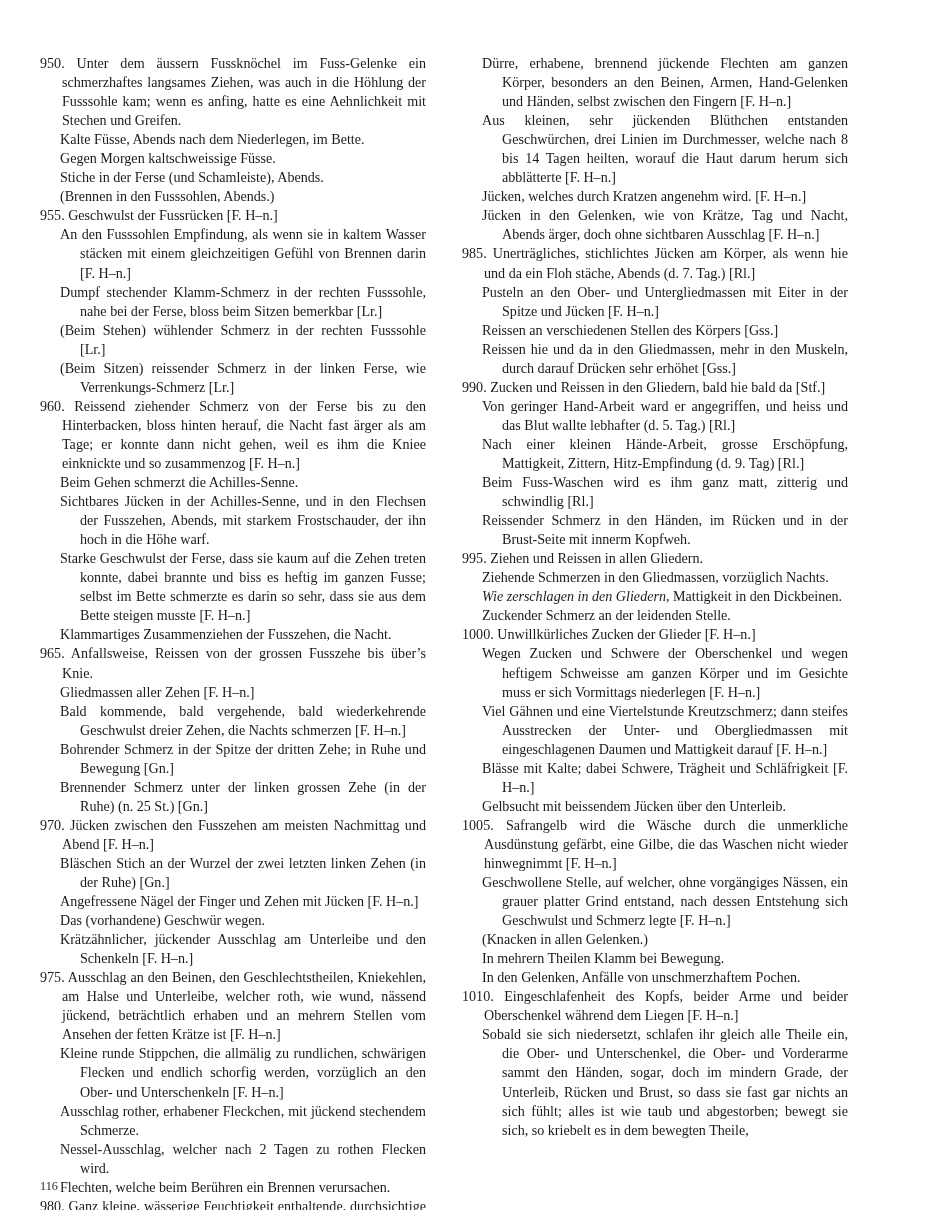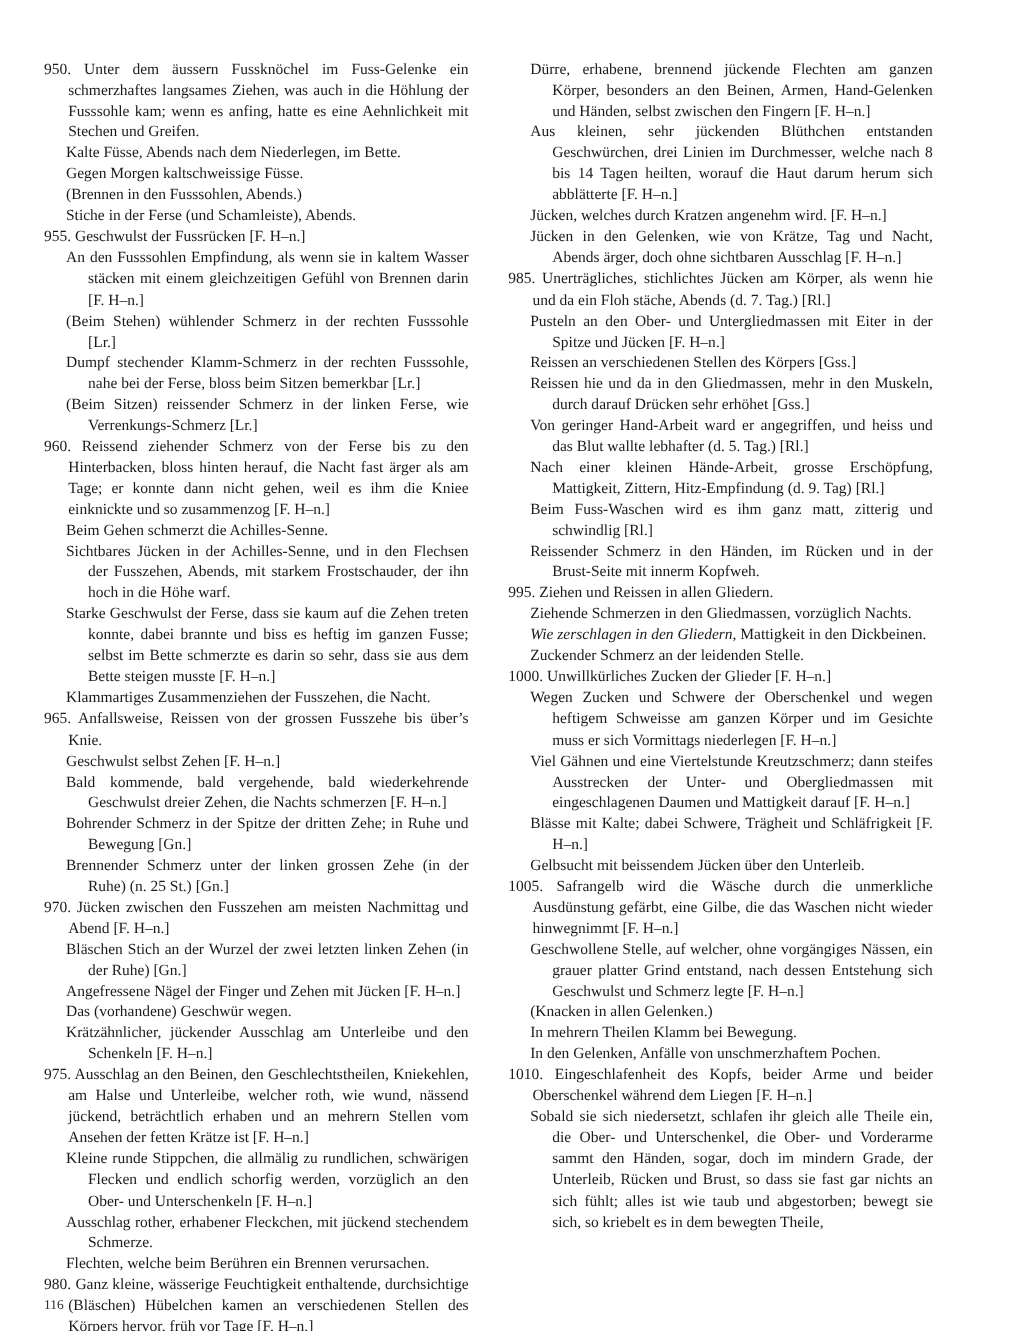--- a/index.html
+++ b/index.html
@@ -73,58 +73,60 @@
 <body>
 
 <div class="page">
 
   <div class="columns">
 
     <div class="col" id="col-left">
         <p class="entry num">950. Unter dem äussern Fussknöchel im Fuss-Gelenke ein schmerzhaftes langsames Ziehen, was auch in die Höhlung der Fusssohle kam; wenn es anfing, hatte es eine Aehnlich­keit mit Stechen und Greifen.</p>
         <p class="entry plain">Kalte Füsse, Abends nach dem Niederlegen, im Bette.</p>
         <p class="entry plain">Gegen Morgen kaltschweissige Füsse.</p>
+        <p class="entry plain">Stiche in der Ferse (und Schamleiste), Abends.</p>
         <p class="entry plain">(Brennen in den Fusssohlen, Abends.)</p>
-        <p class="entry plain">Stiche in der Ferse (und Schamleiste), Abends.</p>
         <p class="entry num">955. Geschwulst der Fussrücken [F. H–n.]</p>
         <p class="entry plain">An den Fusssohlen Empfindung, als wenn sie in kaltem Wasser stäcken mit einem gleichzeitigen Gefühl von Brennen darin [F. H–n.]</p>
+        <p class="entry plain">Dumpf stechender Klamm-Schmerz in der rechten Fusssoh­le, nahe bei der Ferse, bloss beim Sitzen bemerkbar [Lr.]</p>
         <p class="entry plain">(Beim Stehen) wühlender Schmerz in der rechten Fusssohle [Lr.]</p>
-        <p class="entry plain">Dumpf stechender Klamm-Schmerz in der rechten Fusssoh­le, nahe bei der Ferse, bloss beim Sitzen bemerkbar [Lr.]</p>
         <p class="entry plain">(Beim Sitzen) reissender Schmerz in der linken Ferse, wie Verrenkungs-Schmerz [Lr.]</p>
         <p class="entry num">960. Reissend ziehender Schmerz von der Ferse bis zu den Hinterbacken, bloss hinten herauf, die Nacht fast ärger als am Tage; er konnte dann nicht gehen, weil es ihm die Kniee einknickte und so zusammenzog [F. H–n.]</p>
         <p class="entry plain">Beim Gehen schmerzt die Achilles-Senne.</p>
         <p class="entry plain">Sichtbares Jücken in der Achilles-Senne, und in den Flech­sen der Fusszehen, Abends, mit starkem Frostschauder, der ihn hoch in die Höhe warf.</p>
         <p class="entry plain">Starke Geschwulst der Ferse, dass sie kaum auf die Zehen treten konnte, dabei brannte und biss es heftig im ganzen Fusse; selbst im Bette schmerzte es darin so sehr, dass sie aus dem Bette steigen musste [F. H–n.]</p>
         <p class="entry plain">Klammartiges Zusammenziehen der Fusszehen, die Nacht.</p>
         <p class="entry num">965. Anfallsweise, Reissen von der grossen Fusszehe bis über’s Knie.</p>
-        <p class="entry plain">Geschwulst selbst Zehen [F. H–n.]</p>
+        <p class="entry plain">Gliedmassen aller Zehen [F. H–n.]</p>
         <p class="entry plain">Bald kommende, bald vergehende, bald wiederkehrende Geschwulst dreier Zehen, die Nachts schmerzen [F. H–n.]</p>
         <p class="entry plain">Bohrender Schmerz in der Spitze der dritten Zehe; in Ruhe und Bewegung [Gn.]</p>
         <p class="entry plain">Brennender Schmerz unter der linken grossen Zehe (in der Ruhe) (n. 25 St.) [Gn.]</p>
         <p class="entry num">970. Jücken zwischen den Fusszehen am meisten Nachmittag und Abend [F. H–n.]</p>
         <p class="entry plain">Bläschen Stich an der Wurzel der zwei letzten linken Zehen (in der Ruhe) [Gn.]</p>
         <p class="entry plain">Angefressene Nägel der Finger und Zehen mit Jücken [F. H–n.]</p>
         <p class="entry plain">Das (vorhandene) Geschwür wegen.</p>
         <p class="entry plain">Krätzähnlicher, jückender Ausschlag am Unterleibe und den Schenkeln [F. H–n.]</p>
         <p class="entry num">975. Ausschlag an den Beinen, den Geschlechtstheilen, Knie­kehlen, am Halse und Unterleibe, welcher roth, wie wund, nässend jückend, beträchtlich erhaben und an mehrern Stellen vom Ansehen der fetten Krätze ist [F. H–n.]</p>
         <p class="entry plain">Kleine runde Stippchen, die allmälig zu rundlichen, schwärigen Flecken und endlich schorfig werden, vorzüg­lich an den Ober- und Unterschenkeln [F. H–n.]</p>
         <p class="entry plain">Ausschlag rother, erhabener Fleckchen, mit jückend stechendem Schmerze.</p>
+        <p class="entry plain">Nessel-Ausschlag, welcher nach 2 Tagen zu rothen Flecken wird.</p>
         <p class="entry plain">Flechten, welche beim Berühren ein Brennen verursachen.</p>
         <p class="entry num">980. Ganz kleine, wässerige Feuchtigkeit enthaltende, durch­sichtige (Bläschen) Hübelchen kamen an verschiedenen Stellen des Körpers hervor, früh vor Tage [F. H–n.]</p>
       </div>
 
     <div class="col" id="col-right">
         <p class="entry plain">Dürre, erhabene, brennend jückende Flechten am ganzen Körper, besonders an den Beinen, Armen, Hand-Gelen­ken und Händen, selbst zwischen den Fingern [F. H–n.]</p>
         <p class="entry plain">Aus kleinen, sehr jückenden Blüthchen entstanden Geschwürchen, drei Linien im Durchmesser, welche nach 8 bis 14 Tagen heilten, worauf die Haut darum herum sich abblätterte [F. H–n.]</p>
         <p class="entry plain">Jücken, welches durch Kratzen angenehm wird. [F. H–n.]</p>
         <p class="entry plain">Jücken in den Gelenken, wie von Krätze, Tag und Nacht, Abends ärger, doch ohne sichtbaren Ausschlag [F. H–n.]</p>
         <p class="entry num">985. Unerträgliches, stichlichtes Jücken am Körper, als wenn hie und da ein Floh stäche, Abends (d. 7. Tag.) [Rl.]</p>
         <p class="entry plain">Pusteln an den Ober- und Untergliedmassen mit Eiter in der Spitze und Jücken [F. H–n.]</p>
         <p class="entry plain">Reissen an verschiedenen Stellen des Körpers [Gss.]</p>
         <p class="entry plain">Reissen hie und da in den Gliedmassen, mehr in den Muskeln, durch darauf Drücken sehr erhöhet [Gss.]</p>
+        <p class="entry num">990. Zucken und Reissen in den Gliedern, bald hie bald da [Stf.]</p>
         <p class="entry plain">Von geringer Hand-Arbeit ward er angegriffen, und heiss und das Blut wallte lebhafter (d. 5. Tag.) [Rl.]</p>
         <p class="entry plain">Nach einer kleinen Hände-Arbeit, grosse Erschöpfung, Mattigkeit, Zittern, Hitz-Empfindung (d. 9. Tag) [Rl.]</p>
         <p class="entry plain">Beim Fuss-Waschen wird es ihm ganz matt, zitterig und schwindlig [Rl.]</p>
         <p class="entry plain">Reissender Schmerz in den Händen, im Rücken und in der Brust-Seite mit innerm Kopfweh.</p>
         <p class="entry num">995. Ziehen und Reissen in allen Gliedern.</p>
         <p class="entry plain">Ziehende Schmerzen in den Gliedmassen, vorzüglich Nachts.</p>
         <p class="entry plain"><span class="ital">Wie zerschlagen in den Gliedern</span>, Mattigkeit in den Dickbeinen.</p>
         <p class="entry plain">Zuckender Schmerz an der leidenden Stelle.</p>
         <p class="entry num">1000. Unwillkürliches Zucken der Glieder [F. H–n.]</p>
         <p class="entry plain">Wegen Zucken und Schwere der Oberschenkel und wegen heftigem Schweisse am ganzen Körper und im Gesichte muss er sich Vormittags niederlegen [F. H–n.]</p>

